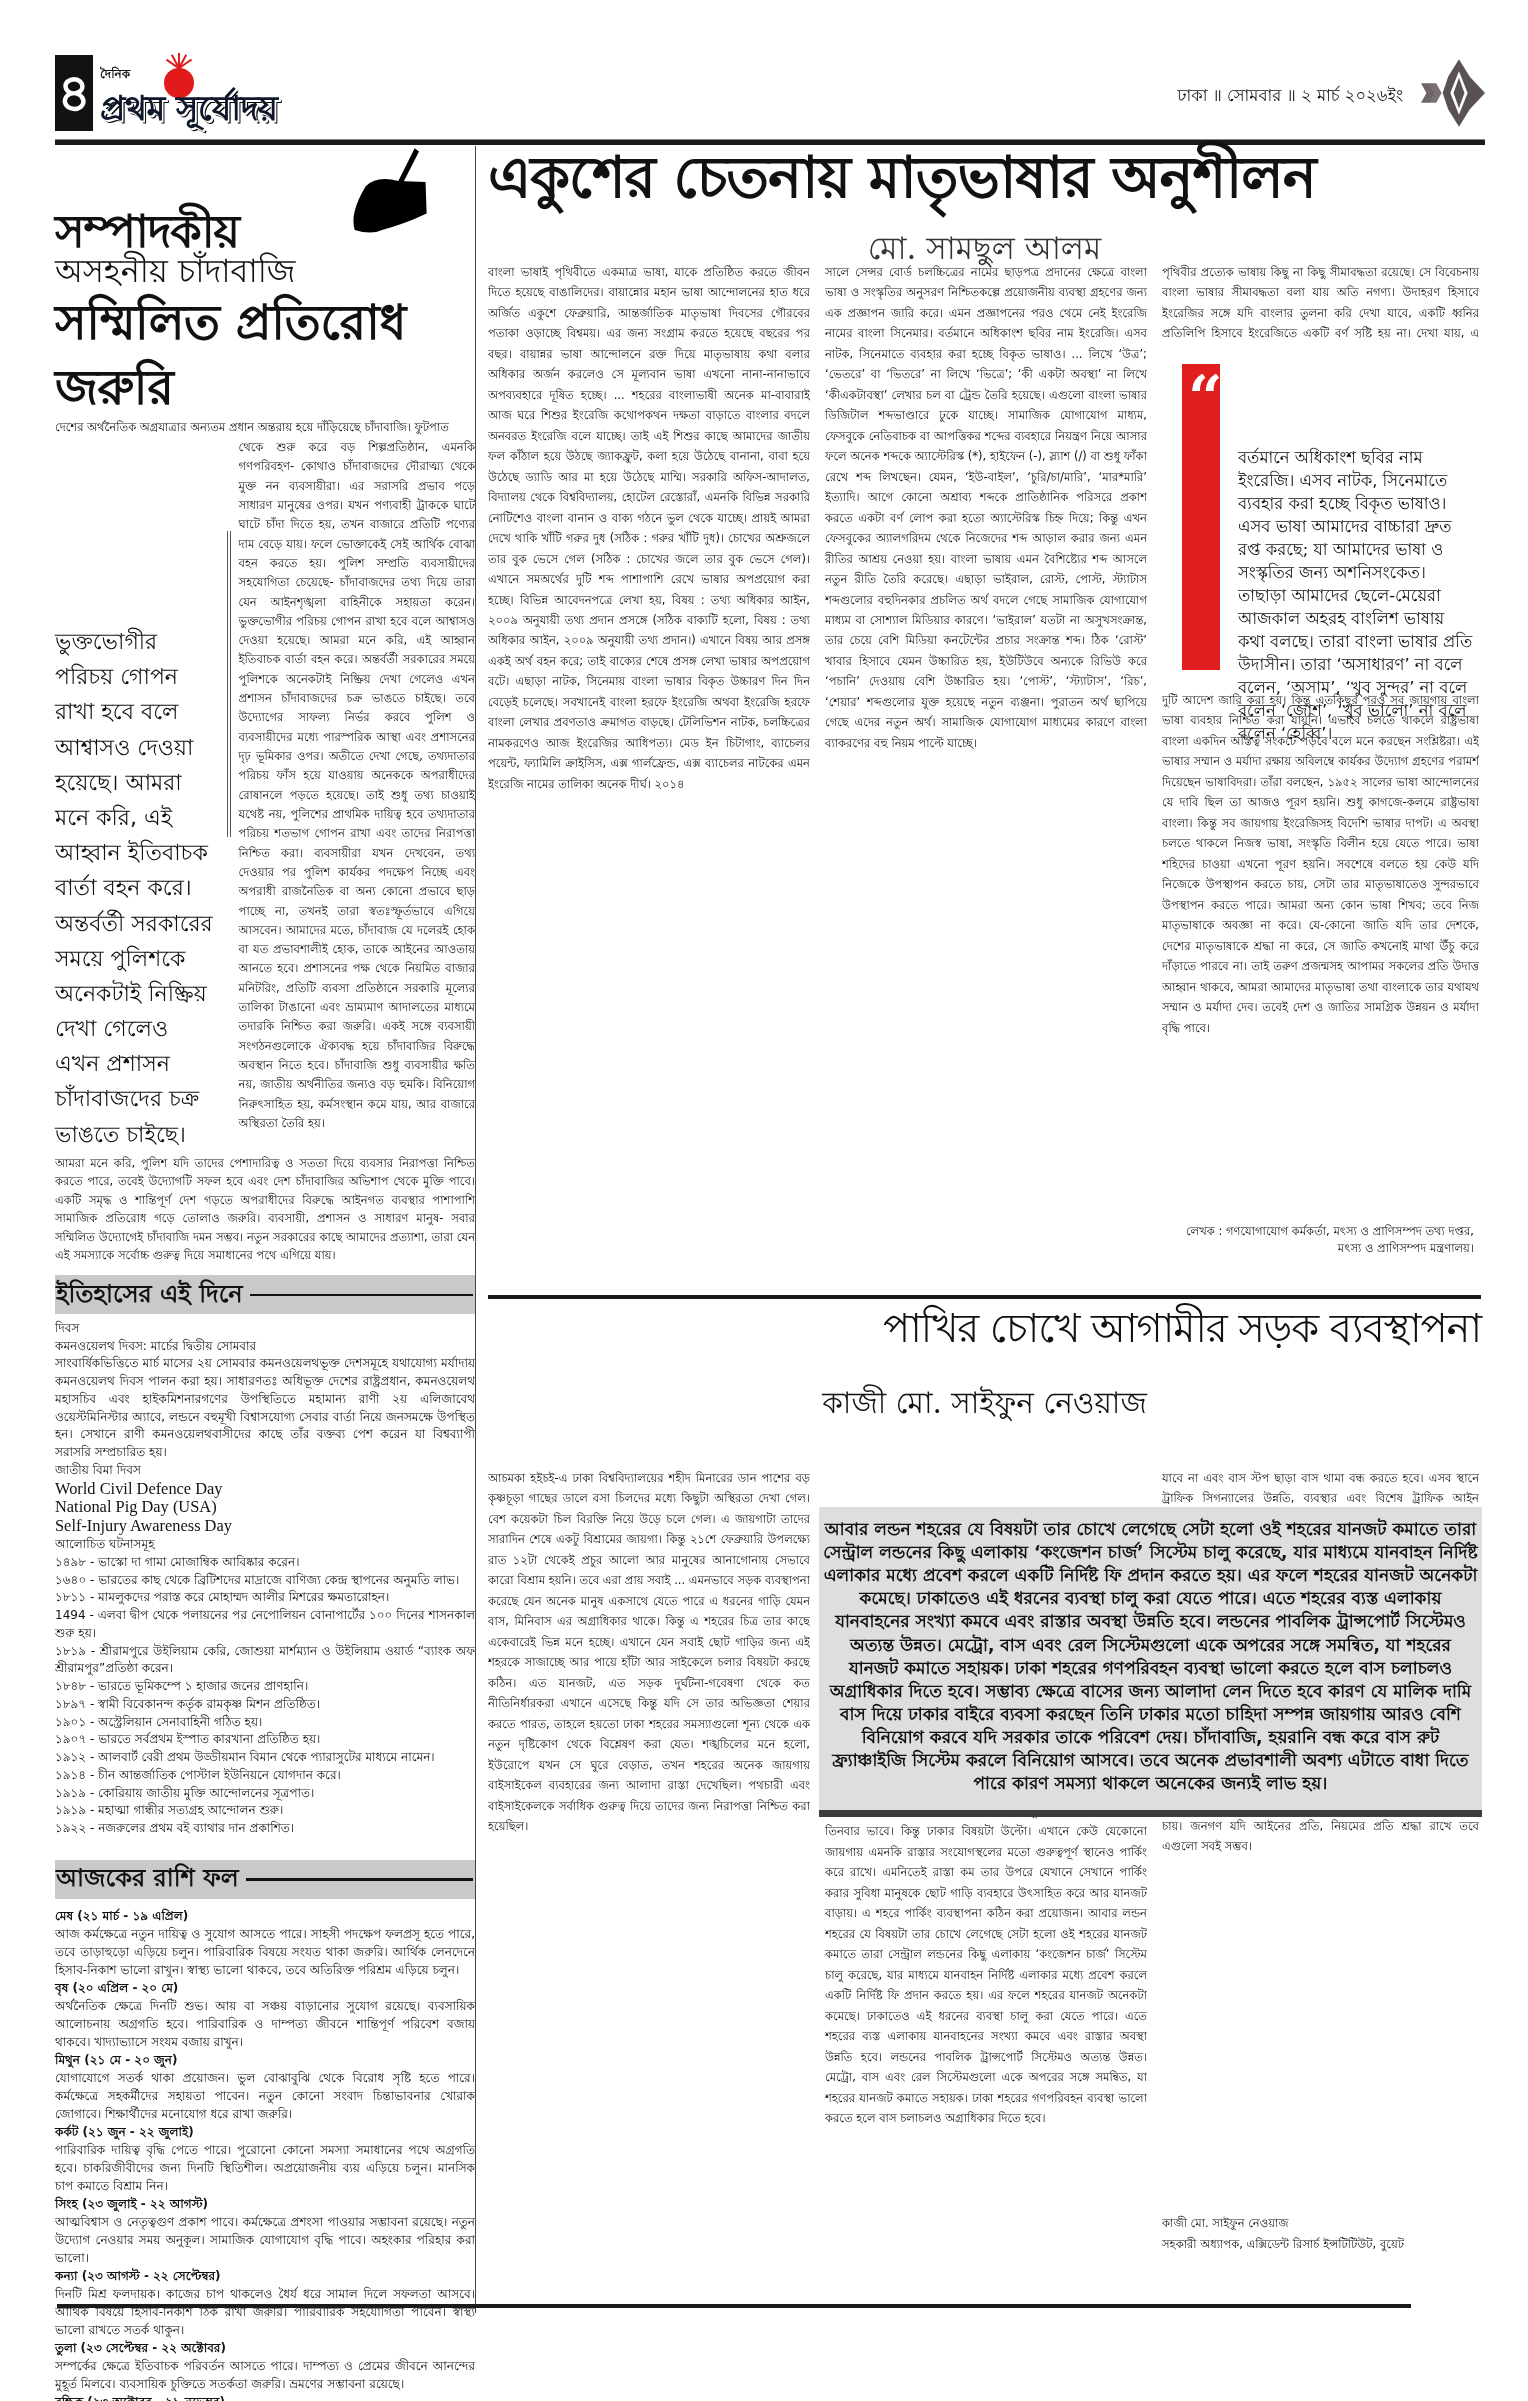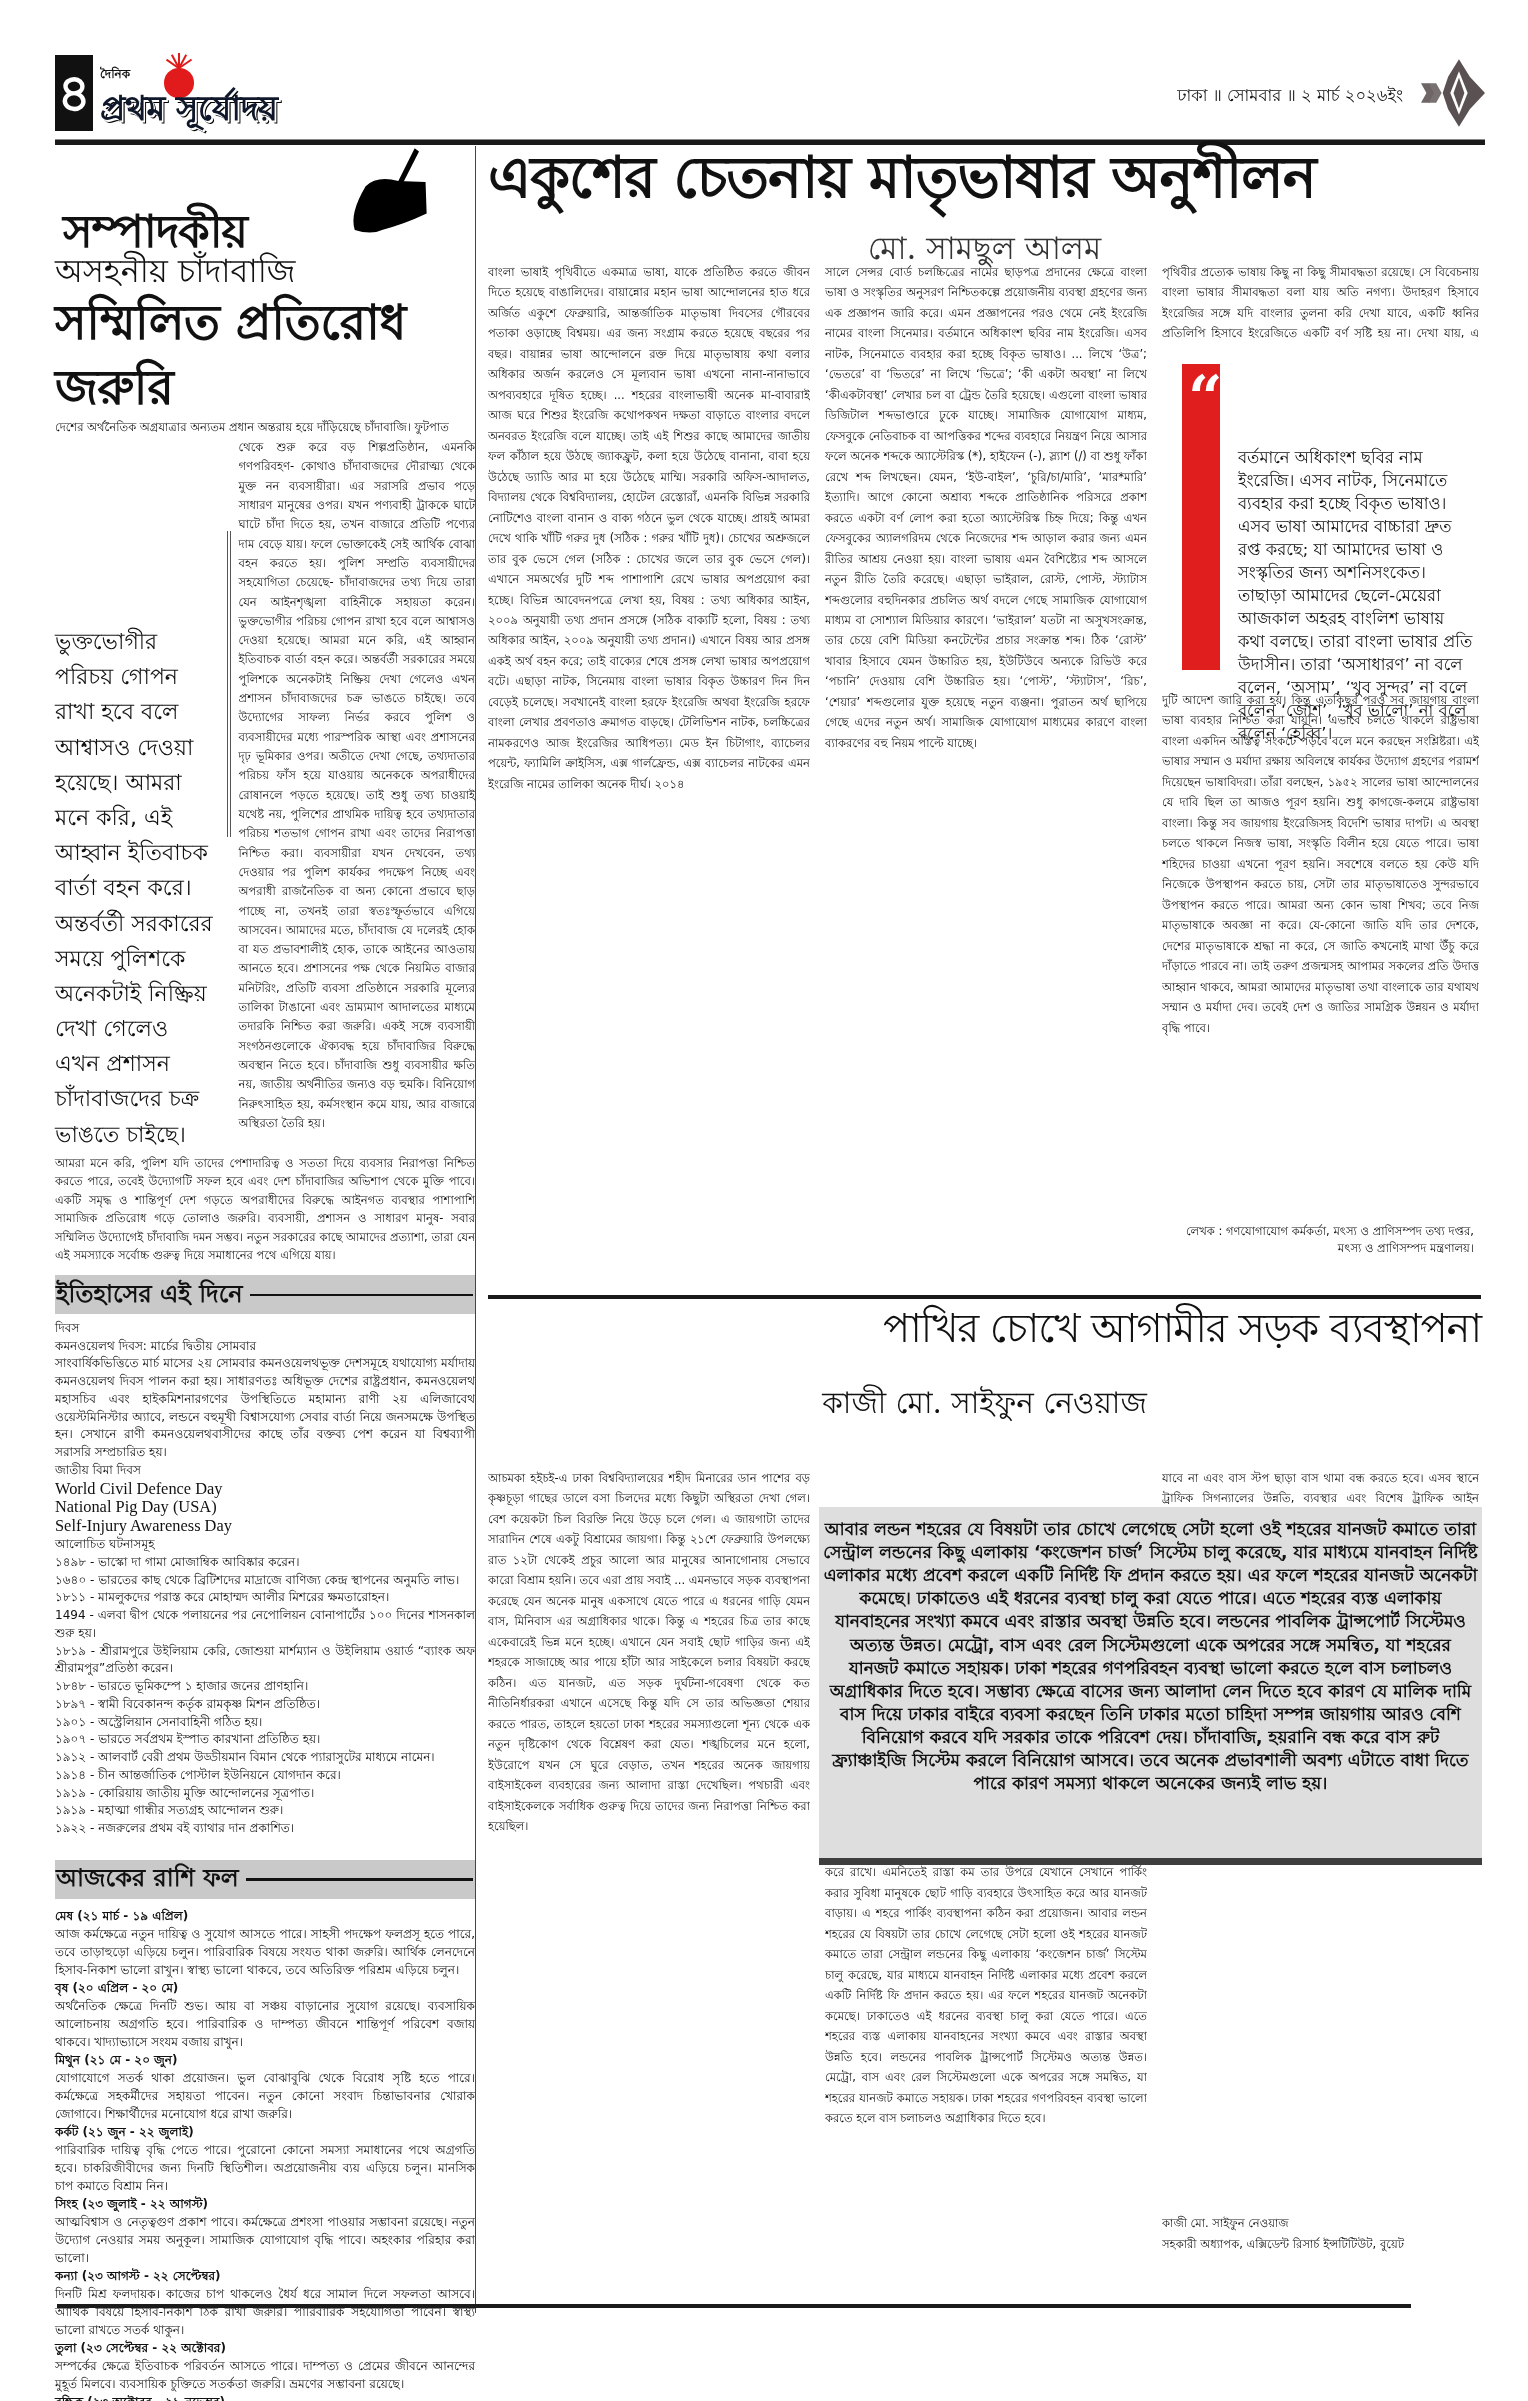--- a/index.html
+++ b/index.html
@@ -16,21 +16,21 @@
   .logo .ray { position: absolute; width: 2.2px; height: 15.3px; background: #e11b1b; transform-origin: bottom center; }
   .logo .name { position: absolute; left: 0; top: 27px; font-family: "DejaVu Serif", serif; font-size: 34px; font-weight: bold;
                 letter-spacing: -0.5px; color: #0f172a; text-shadow: 1.6px 1.6px 0 #fff, 2.7px 2.7px 0 #000; white-space: nowrap; }
   .dateline { position: absolute; right: 82px; top: 28px; font-size: 16.4px; white-space: nowrap; }
   .emblem { position: absolute; right: 0; top: 4.4px; width: 64px; height: 68px; }
   .masthead-rule { position: absolute; left: 55px; top: 139px; width: 1430px; height: 5.5px; background: #1a1a1a; border-top: 1.1px solid #888; }
 
   
   .editorial { position: absolute; left: 55px; top: 148px; width: 420px; }
   .ed-banner { position: relative; height: 93px; }
-  .ed-banner .title { position: absolute; left: 8px; top: 49px; font-family: "DejaVu Serif", serif; font-size: 45px; font-weight: bold; letter-spacing: -1.1px; }
+  .ed-banner .title { position: absolute; left: 0; top: 49px; font-family: "DejaVu Serif", serif; font-size: 45px; font-weight: bold; letter-spacing: -1.1px; }
   .ed-banner .pen { position: absolute; left: 278px; top: 0; width: 98px; height: 93px; }
   .ed-kicker { font-family: "DejaVu Serif", serif; font-size: 32px; margin-top: 11px; line-height: 1.2; }
   .ed-head { font-family: "DejaVu Serif", serif; font-size: 48px; font-weight: bold; line-height: 1.35; letter-spacing: -0.5px; }
   .ed-lead { font-size: 11.5px; line-height: 1.38; text-align: justify; }
   .ed-split { display: flex; gap: 7.6px; margin-top: 2.2px; }
   .ed-pull { width: 164px; font-size: 22px; line-height: 1.6; padding-top: 186px; }
   .ed-pull-rule { width: 4.4px; border-left: 1.1px solid #555; border-right: 1.1px solid #555; margin-top: 93px; height: 306px; }
   .ed-body { flex: 1; font-size: 11.5px; line-height: 1.68; text-align: justify; }
   .ed-tail { font-size: 11.5px; line-height: 1.6; text-align: justify; margin-top: 2.2px; }
 
@@ -59,21 +59,21 @@
   .pq-mark { position: absolute; left: 26px; top: 16.4px; color: #fff; font-family: "DejaVu Serif", serif; font-size: 60px; font-weight: bold; line-height: 1; }
   .pq-text { position: absolute; left: 76px; top: 96px; width: 235px; font-size: 16.4px; line-height: 1.4; }
   .author-note { position: absolute; left: 1168px; top: 1223px; width: 306px; text-align: right; font-size: 11.5px; line-height: 1.45; }
 
   
   .art2-rule { position: absolute; left: 488px; top: 1295px; width: 993px; height: 4.4px; background: #1a1a1a; }
   .art2-head { position: absolute; left: 488px; top: 1306px; width: 993px; text-align: right;
                font-family: "DejaVu Serif", serif; font-size: 40px; font-weight: normal; letter-spacing: -1.1px; line-height: 1.1; }
   .art2-by { position: absolute; left: 488px; top: 1380px; width: 993px; text-align: center;
              font-family: "DejaVu Serif", serif; font-size: 29.5px; }
-  .highlight { position: absolute; left: 819px; top: 1507px; width: 663px; height: 358px; background: #dedede;
+  .highlight { position: absolute; left: 819px; top: 1507px; width: 663px; height: 310px; background: #dedede;
                border-bottom: 7.6px solid #3e3e3e; padding: 11px 4px; font-size: 17px; font-weight: bold; line-height: 1.36; text-align: center; }
   .signoff { margin-top: 3.3px; }
 </style>
 </head>
 <body>
 
 <header class="masthead">
   <div class="page-num">৪</div>
   <div class="logo">
     <span class="daily">দৈনিক</span>

